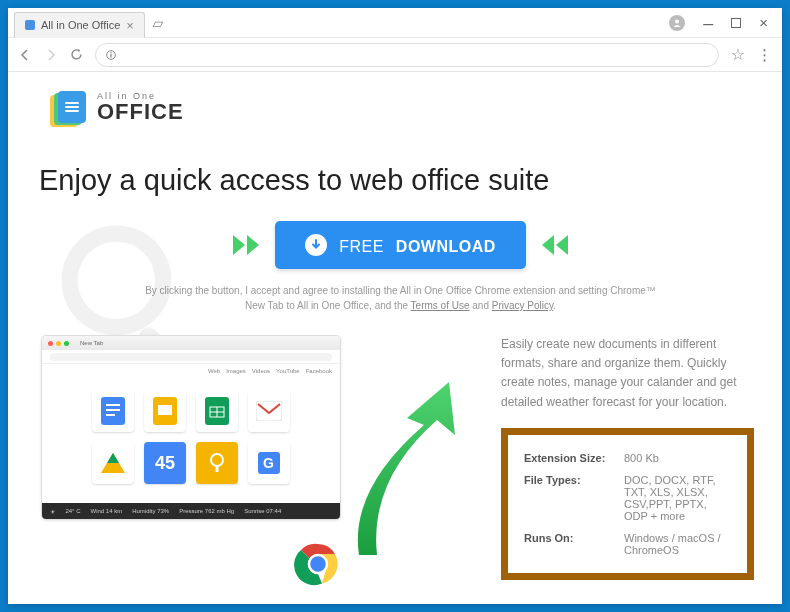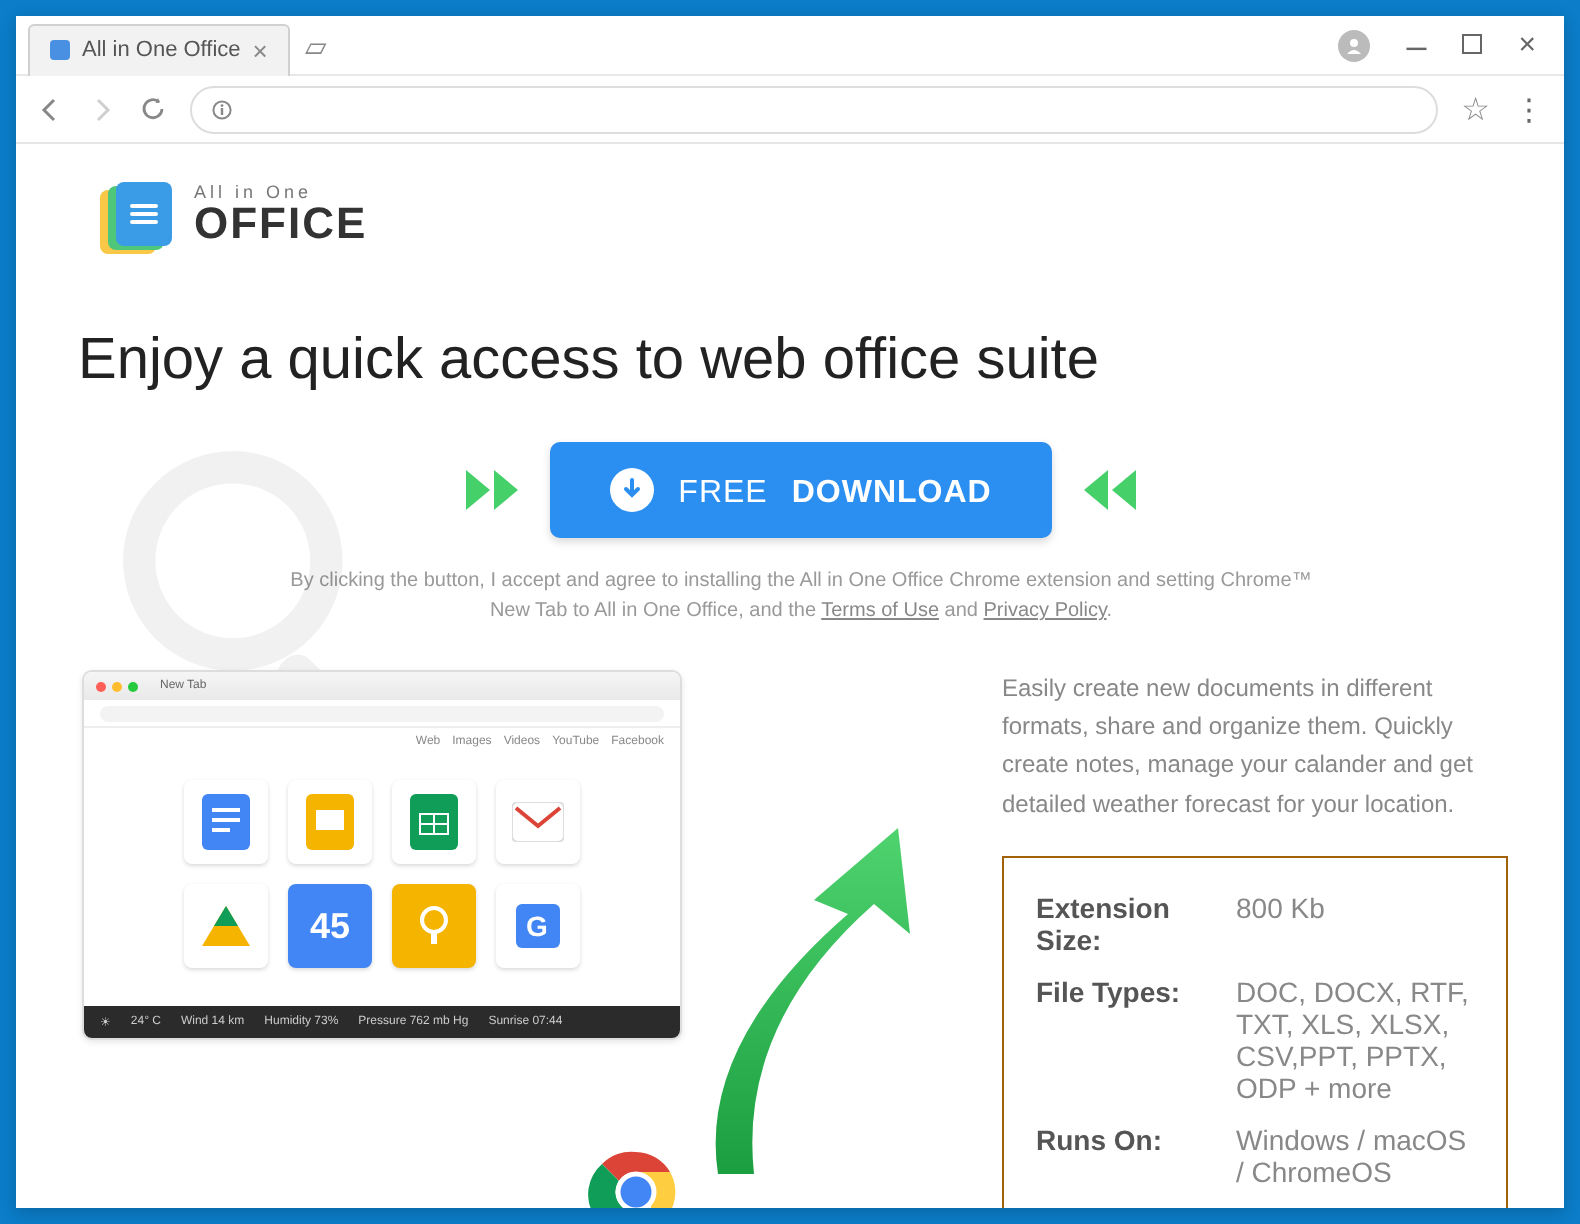--- a/index.html
+++ b/index.html
@@ -52,21 +52,21 @@
 .ss-url { height: 14px; background:#fff; border-bottom:1px solid #eee; display:flex; align-items:center; padding:0 8px; }
 .ss-url-inner { flex:1; height:8px; background:#f3f3f3; border-radius:4px; }
 .ss-top { height: 16px; display:flex; justify-content:flex-end; gap:6px; padding:4px 8px 0 0; font-size:6px; color:#888; }
 .ss-grid { display: grid; grid-template-columns: repeat(4, 42px); grid-template-rows: repeat(2, 42px); gap: 10px; justify-content: center; margin-top: 10px; }
 .ss-app { border-radius: 4px; display:flex; align-items:center; justify-content:center; font-size:18px; color:#fff; box-shadow: 0 1px 2px rgba(0,0,0,0.15); }
 .ss-footer { position:absolute; bottom:0; left:0; right:0; height:16px; background:#2b2b2b; display:flex; align-items:center; gap:10px; padding:0 8px; font-size:6px; color:#ccc; }
 .big-arrow { position: absolute; left: 310px; bottom: 20px; pointer-events:none; }
 .chrome-ico { position: absolute; left: 275px; bottom: -8px; width: 48px; height: 48px; }
 .right-col { flex: 1; padding-left: 150px; }
 .desc-p { font-size: 12px; color: #888; line-height: 1.6; margin-bottom: 16px; }
-.spec-box { border: 1px solid #a16207; padding: 12px 16px; font-size: 14px; }
+.spec-box { border: 7px solid #a16207; padding: 12px 16px; font-size: 11px; }
 .spec-row { display: flex; padding: 5px 0; }
 .spec-label { width: 100px; color: #555; font-weight: bold; }
 .spec-val { flex: 1; color: #888; }
 .wm { position:absolute; inset:0; display:flex; align-items:center; justify-content:center; pointer-events:none; }
 .wm-glass { position:absolute; top:140px; left:40px; opacity:0.05; }
 </style>
 </head>
 <body>
 
 <div class="frame">

